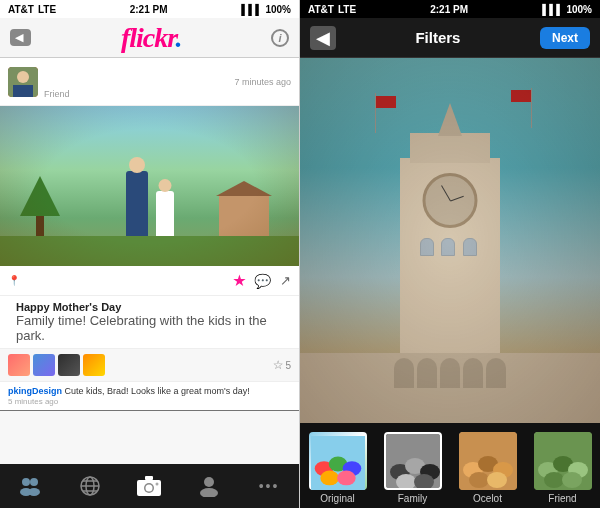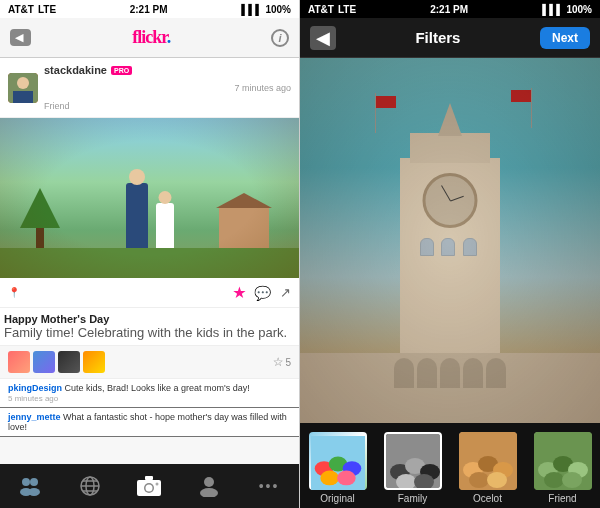--- a/index.html
+++ b/index.html
@@ -52,23 +52,24 @@
       border-radius: 4px;
       padding: 2px 8px 2px 5px;
       color: #fff;
       font-size: 11px;
       display: flex;
       align-items: center;
       gap: 2px;
       cursor: pointer;
     }
     .flickr-logo {
-      font-size: 18px;
+      font-size: 28px;
       font-family: Georgia, serif;
       color: #ff0084;
+      font-style: italic;
       font-weight: bold;
       letter-spacing: -1px;
     }
     .flickr-logo span { color: #0063dc; }
     .info-btn {
       width: 18px;
       height: 18px;
       border-radius: 50%;
       border: 2px solid #888;
       color: #888;
@@ -243,21 +244,21 @@
       color: #555;
     }
     .pin-icon { color: #333; font-size: 10px; }
     .action-icons { display: flex; gap: 8px; align-items: center; }
     .star-icon { color: #ff1493; font-size: 16px; cursor: pointer; }
     .comment-icon { color: #666; font-size: 14px; cursor: pointer; }
     .share-icon { color: #666; font-size: 13px; cursor: pointer; }
 
     
     .caption {
-      padding: 5px 4px;
+      padding: 5px 16px;
       border-bottom: 1px solid #eee;
     }
     .caption-title { font-size: 11px; font-weight: bold; color: #222; }
     .caption-text { font-size: 13px; color: #555; }
 
     
     .comments-section {
       background: #f7f7f7;
       flex: 1;
     }
@@ -505,24 +506,20 @@
 
     <div class="user-row">
       <div class="avatar">
         <svg width="30" height="30" viewBox="0 0 30 30">
           <rect width="30" height="30" fill="#7a9060"></rect>
           <circle cx="15" cy="10" r="6" fill="#e8c8a0"></circle>
           <rect x="5" y="18" width="20" height="12" fill="#2a4a7a"></rect>
         </svg>
       </div>
       <div class="user-info">
-        <div class="username">
-          <span>stackdakine</span>
-          <span class="pro-badge">PRO</span>
-        </div>
         <div class="user-meta">Friend</div>
       </div>
       <div class="time">7 minutes ago</div>
     </div>
 
     <div class="photo-container">
       <div class="photo-scene">
         <div class="grass"></div>
         <div class="house">
           <div class="house-roof"></div>
@@ -564,24 +561,20 @@
         <div class="star-count">
           <span class="star-outline">☆</span>
           <span>5</span>
         </div>
       </div>
       <div class="comment">
         <span class="comment-user">pkingDesign</span>
         <span>Cute kids, Brad! Looks like a great mom's day!</span>
         <span class="comment-time">5 minutes ago</span>
       </div>
-      <div class="comment">
-        <span class="comment-user">jenny_mette</span>
-        <span>What a fantastic shot - hope mother's day was filled with love!</span>
-      </div>
     </div>
   </div>
 
   <div class="tab-bar">
     <div class="tab-item">
       <svg width="24" height="20" viewBox="0 0 24 20" fill="#6a8fa8">
         <circle cx="8" cy="6" r="4" fill="#6a8fa8"></circle>
         <circle cx="16" cy="6" r="4" fill="#6a8fa8"></circle>
         <ellipse cx="8" cy="16" rx="6" ry="4" fill="#6a8fa8"></ellipse>
         <ellipse cx="16" cy="16" rx="6" ry="4" fill="#6a8fa8"></ellipse>

